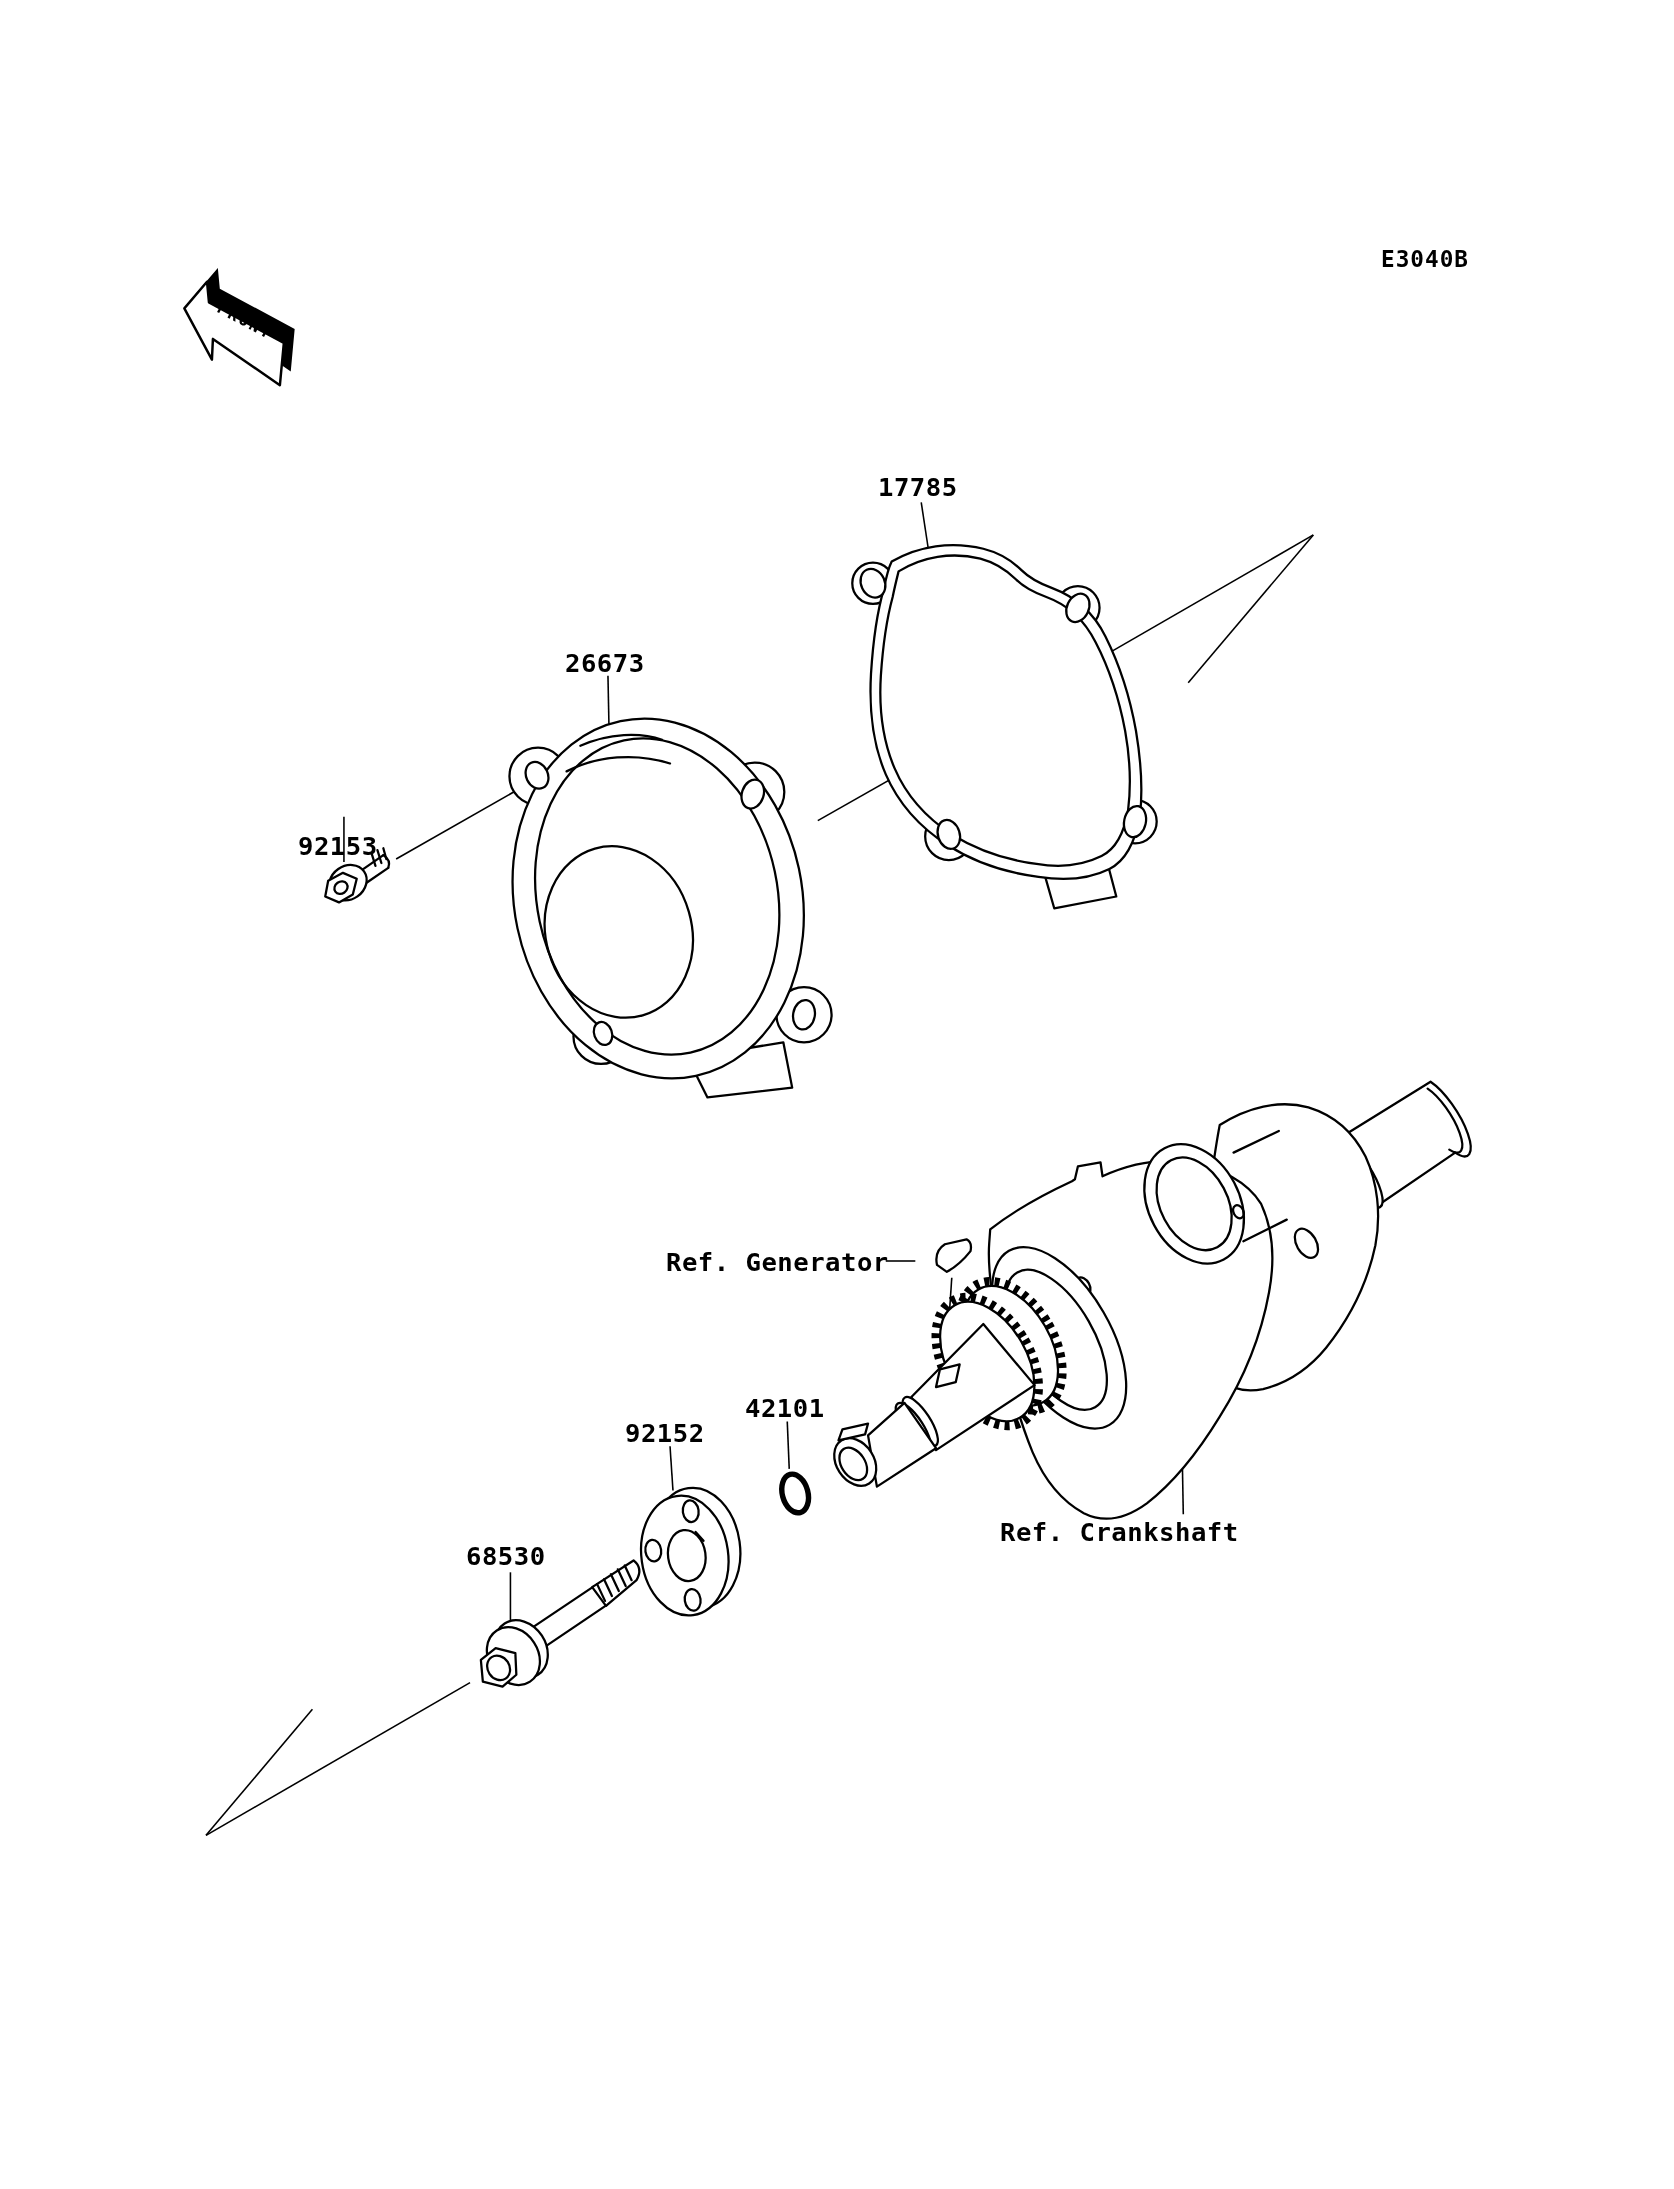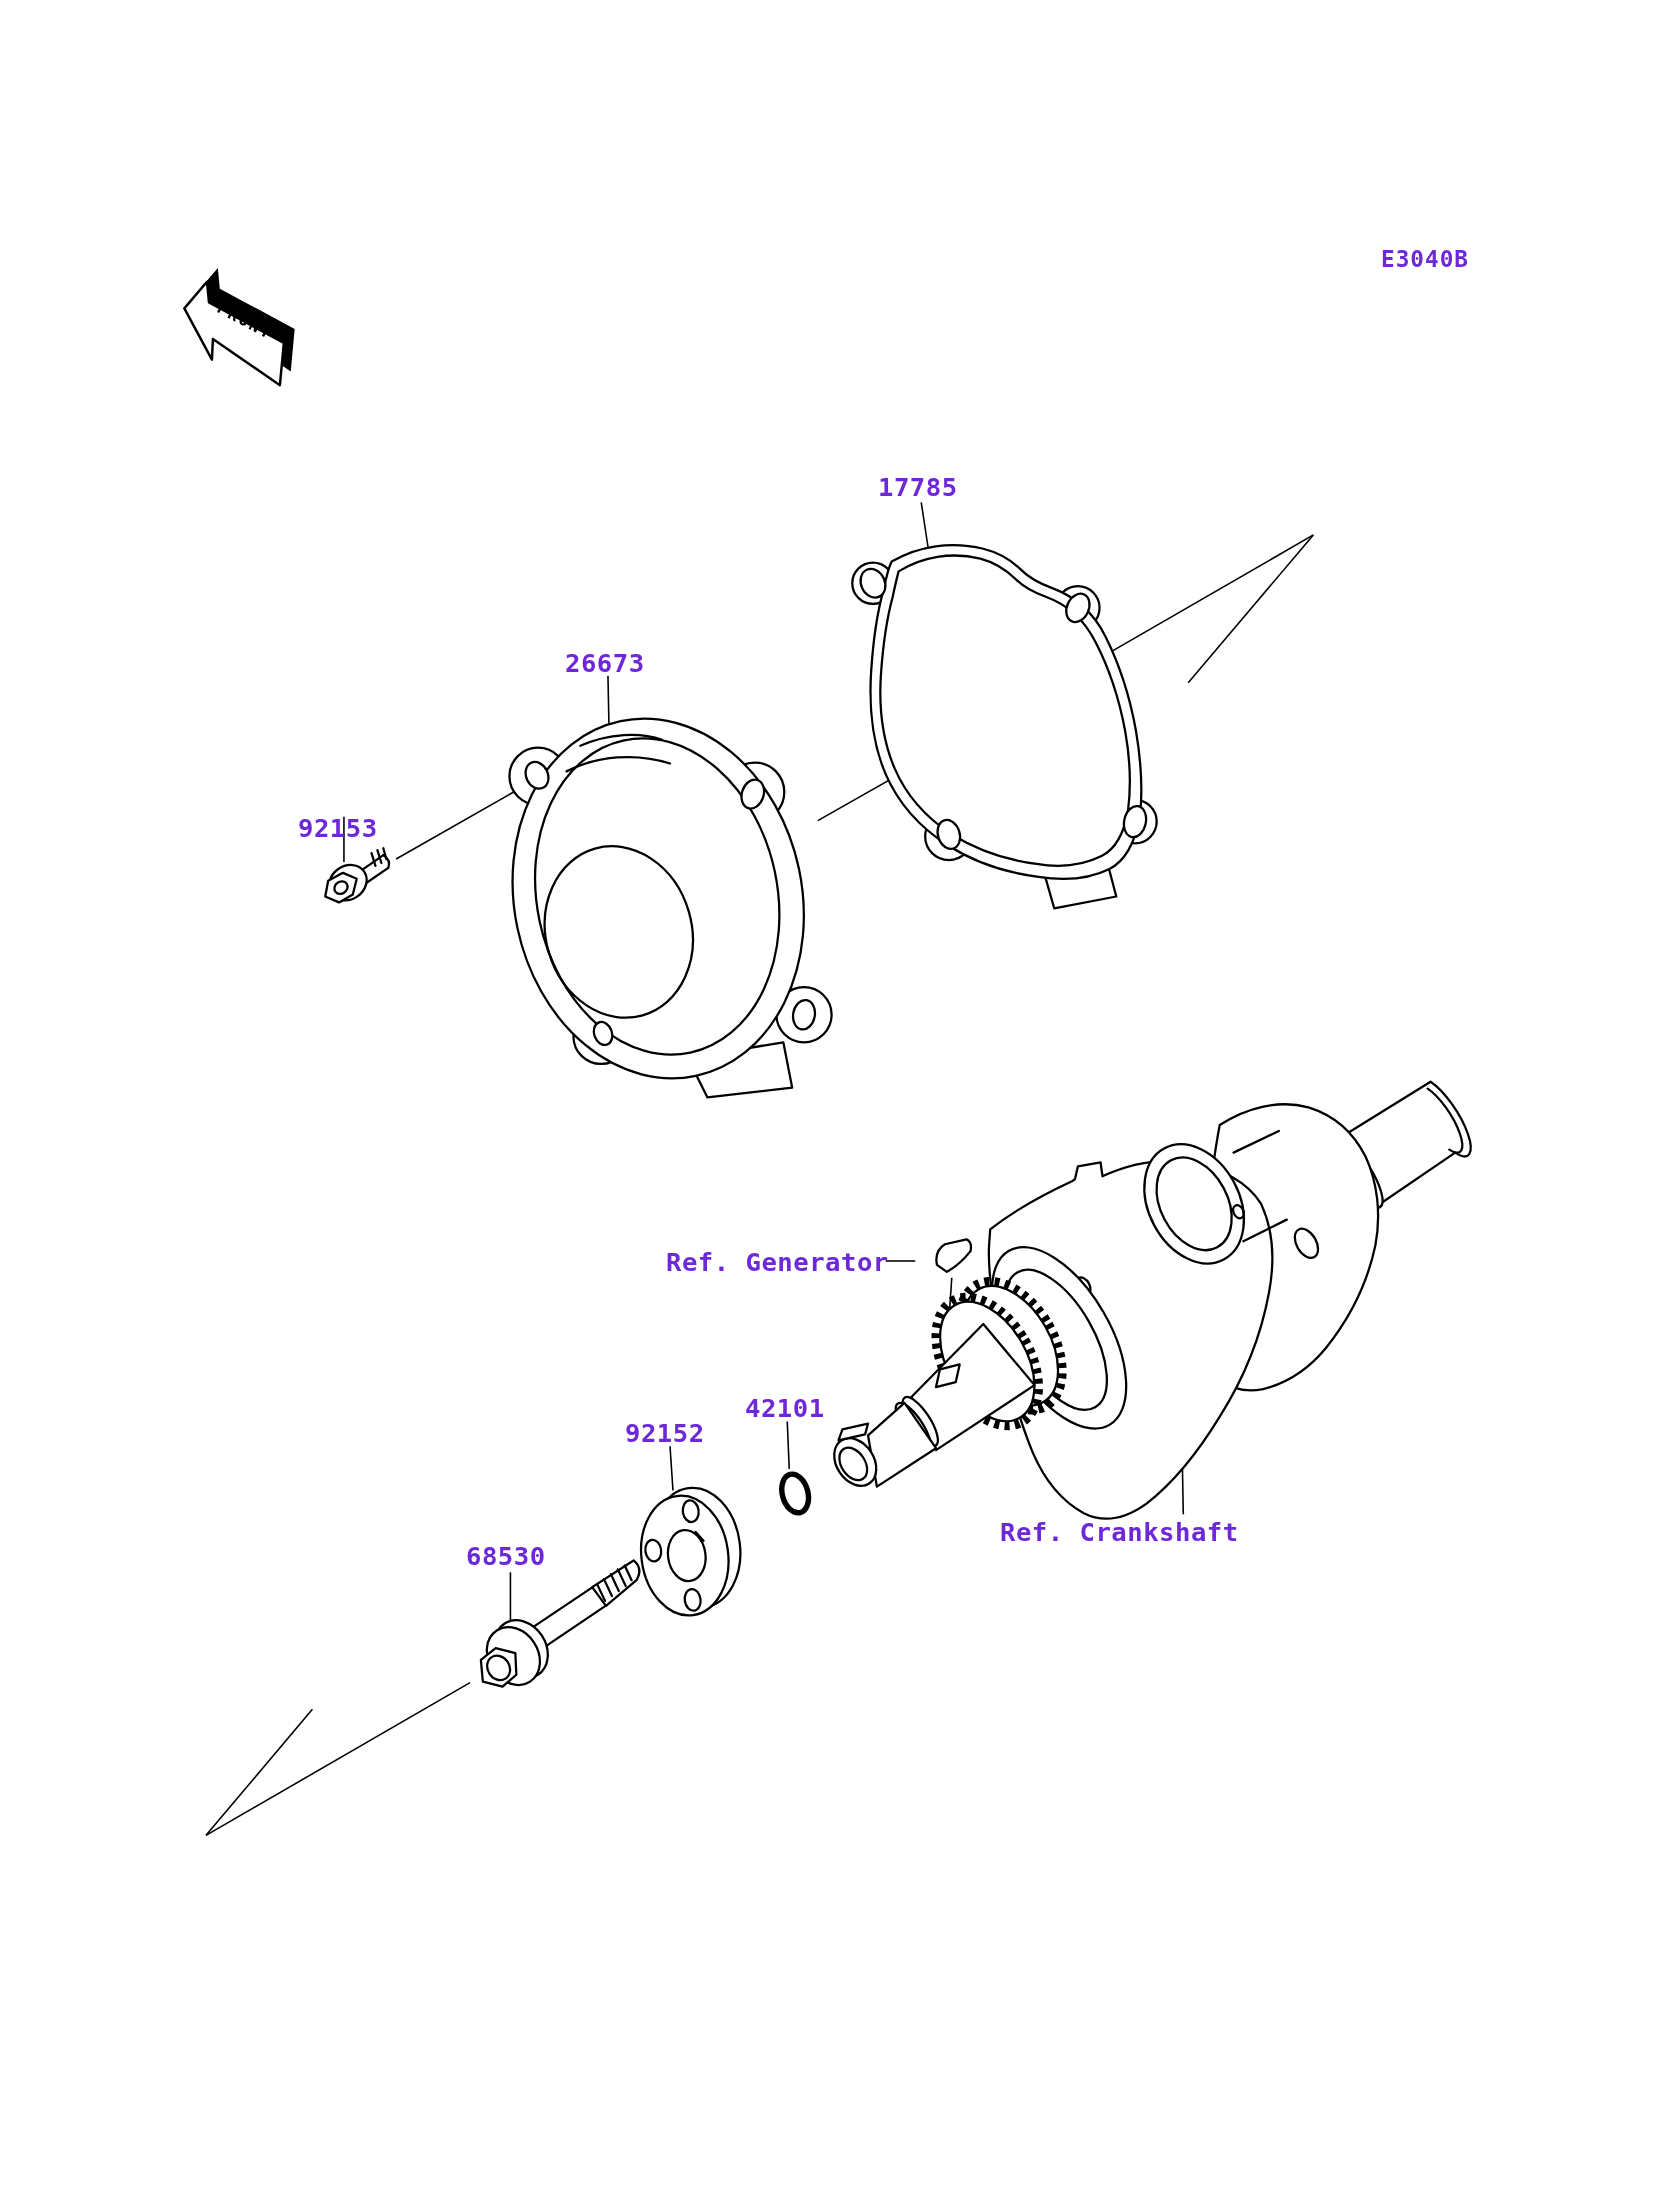--- a/index.html
+++ b/index.html
@@ -1,20 +1,20 @@
 <!DOCTYPE html>
 <html><head>
 <meta charset="utf-8">
 <style>
   html,body{margin:0;padding:0;background:#fff;}
   #canvas{position:relative;width:1675px;height:2190px;background:#fff;overflow:hidden;
           font-family:"DejaVu Sans Mono",monospace;}
   svg{position:absolute;left:0;top:0;}
   .lbl{position:absolute;font:bold 25.6px "DejaVu Sans Mono",monospace;letter-spacing:0.5px;
-       color:#6d28d9;white-space:nowrap;}
+       color:#000000;white-space:nowrap;}
   .code{font-size:22.7px;letter-spacing:1px;}
   .ln{stroke:#000;stroke-width:1.6;fill:none;}
   .s{stroke:#000;stroke-width:2.3;fill:none;stroke-linejoin:round;stroke-linecap:round;}
   .w{stroke:#000;stroke-width:2.3;fill:#fff;stroke-linejoin:round;stroke-linecap:round;}
   .teeth{stroke:#000;stroke-width:9;fill:none;stroke-dasharray:5 5.5;}
   .oring{stroke:#000;stroke-width:5.5;fill:none;}
   .stamp-text{font:bold 17px "DejaVu Sans Mono",monospace;letter-spacing:2px;fill:#000;}
 </style>
 </head>
 <body>
@@ -200,21 +200,21 @@
     <ellipse class="s" cx="506" cy="1693" rx="11" ry="13" transform="rotate(-33 506 1693)"></ellipse>
   </g>
 </svg>
 
   <div class="lbl code" style="left:1381px;top:246px">E3040B</div>
 
   <div class="lbl" style="left:878px;top:472px">17785</div>
 
   <div class="lbl" style="left:565px;top:648px">26673</div>
 
-  <div class="lbl" style="left:298px;top:813px">92153</div>
+  <div class="lbl" style="left:298px;top:831px">92153</div>
 
   <div class="lbl" style="left:666px;top:1247px">Ref. Generator</div>
 
   <div class="lbl" style="left:745px;top:1393px">42101</div>
 
   <div class="lbl" style="left:625px;top:1418px">92152</div>
 
   <div class="lbl" style="left:466px;top:1541px">68530</div>
 
   <div class="lbl" style="left:1000px;top:1517px">Ref. Crankshaft</div>

